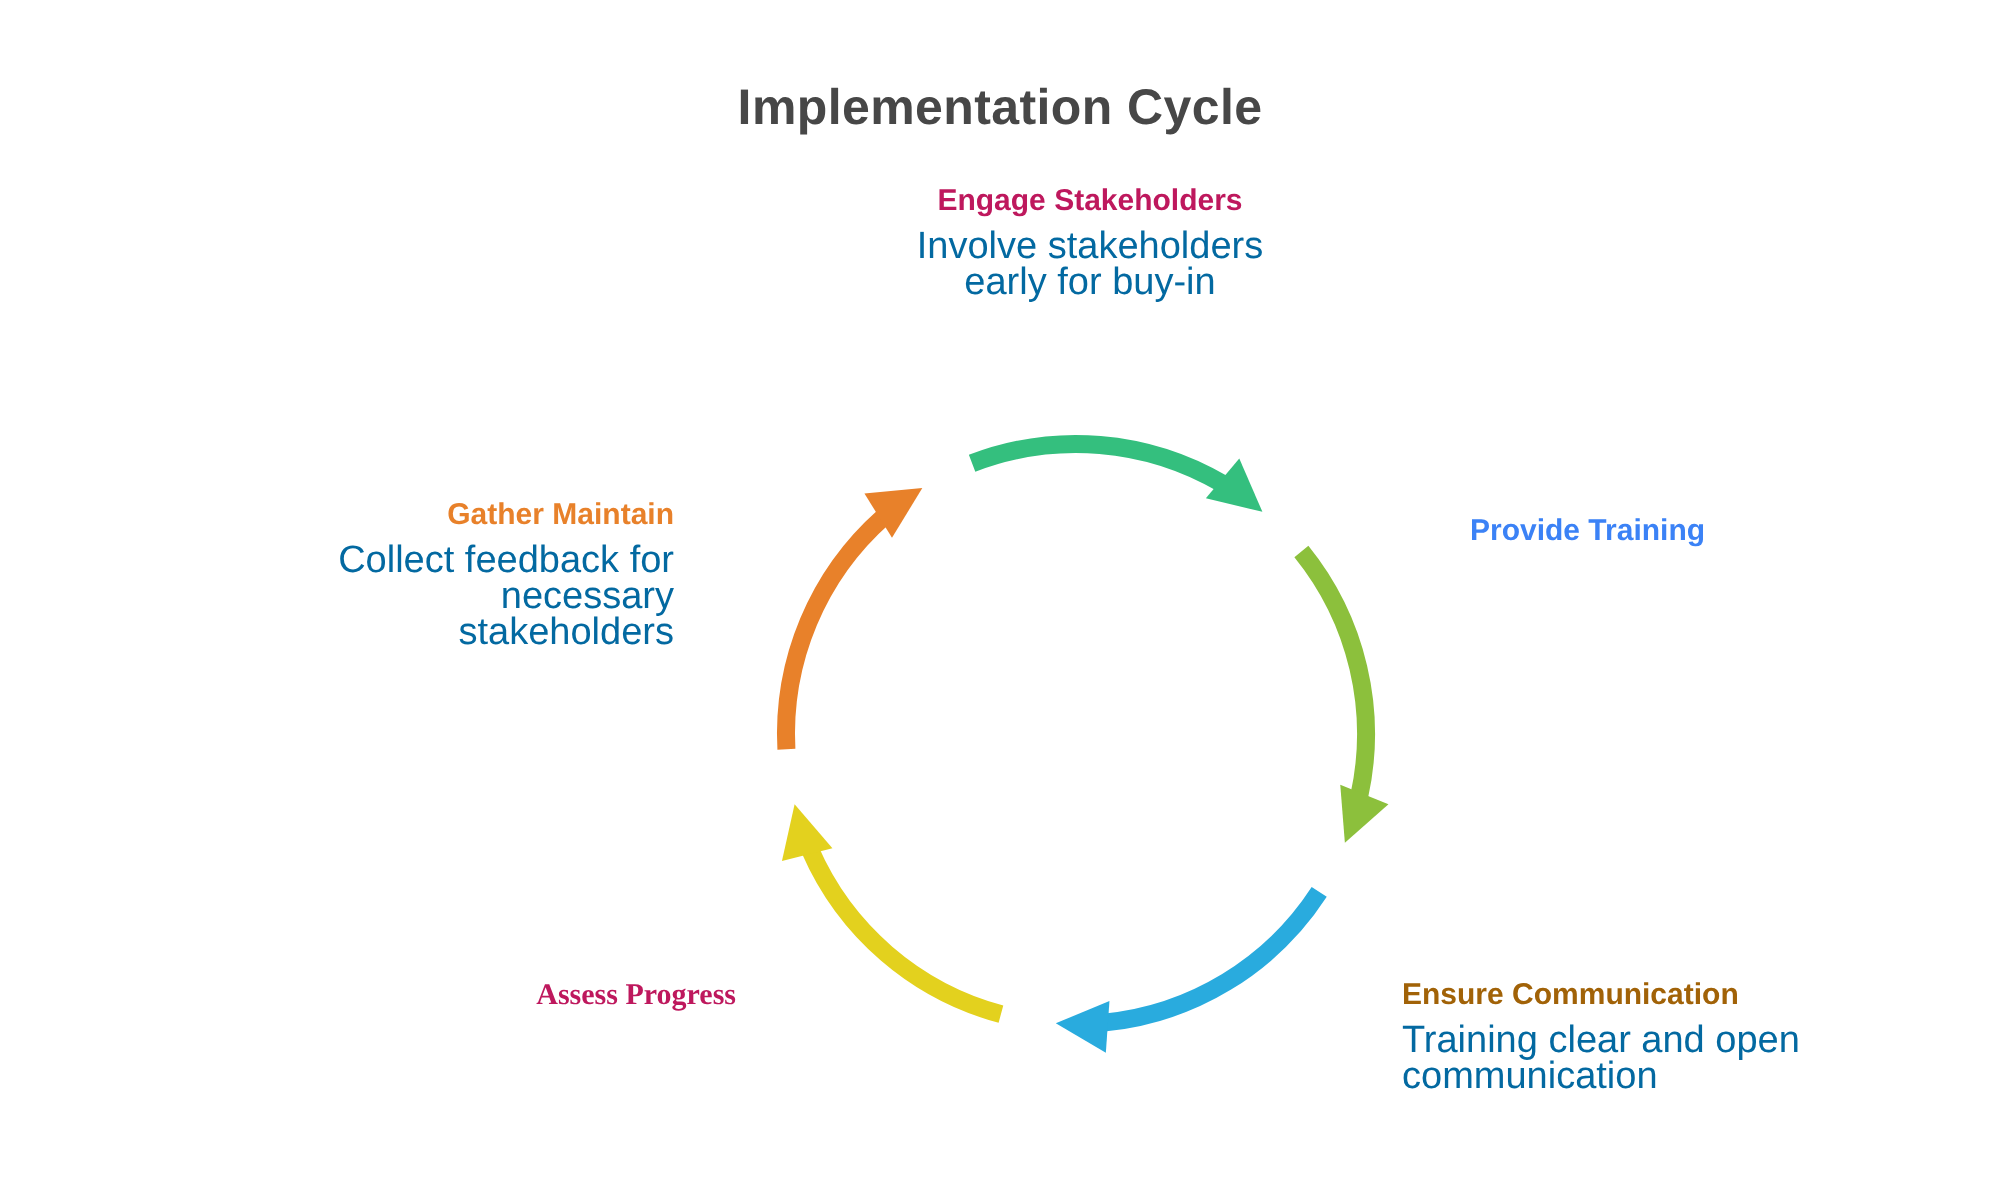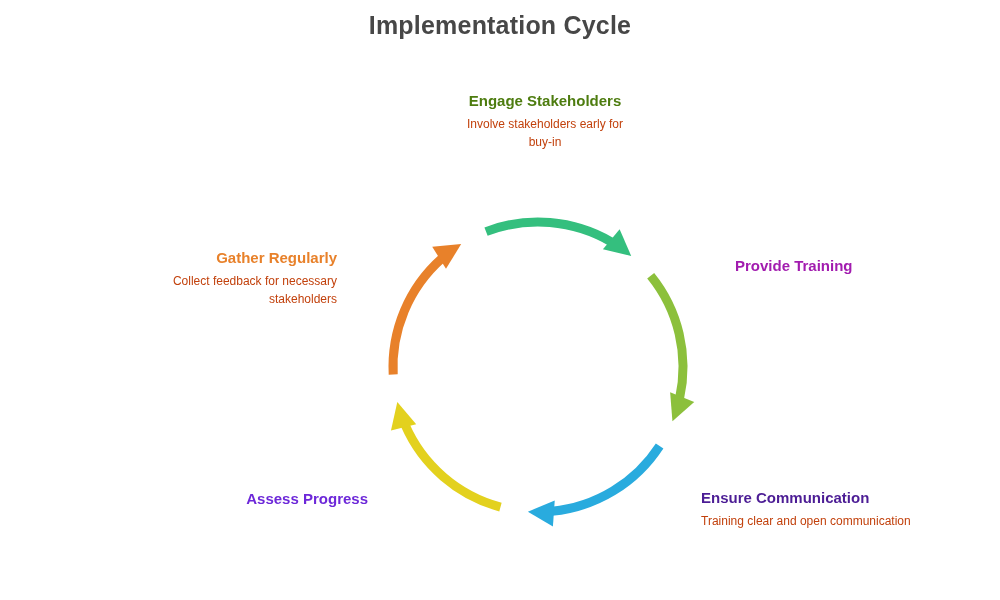--- a/index.html
+++ b/index.html
@@ -15,21 +15,21 @@
     overflow: hidden;
   }
   #stage {
     position: relative;
     width: 1000px;
     height: 600px;
     background: #ffffff;
   }
   .title {
     position: absolute;
-    top: 11px;
+    top: 40px;
     left: 0;
     width: 1000px;
     text-align: center;
     font-size: 25px;
     font-weight: bold;
     color: #474747;
     letter-spacing: 0.2px;
   }
   #cycle-svg {
     position: absolute;
@@ -41,24 +41,24 @@
   .node {
     position: absolute;
   }
   .node .node-title {
     font-size: 15px;
     font-weight: bold;
     line-height: 19px;
     margin: 0 0 5px 0;
   }
   .node .node-desc {
-    font-size: 12px;
+    font-size: 19px;
     font-weight: normal;
     line-height: 18px;
-    color: #c2410c;
+    color: #0369a1;
     margin: 0;
   }
   .align-center { text-align: center; }
   .align-left   { text-align: left; }
   .align-right  { text-align: right; }
 
   
   #node-engage        { left: 455px; top: 91px;  width: 180px; }
   #node-training      { left: 735px; top: 256px; width: 230px; }
   #node-communication { left: 701px; top: 488px; width: 230px; }
@@ -91,35 +91,35 @@
           <polygon points="397.31,402.08 416.21,424.16 390.98,430.45" fill="#e3d11e"></polygon>
         </g>
         <g>
           <path d="M 393.20 374.59 A 145 145 0 0 1 441.92 258.40" fill="none" stroke="#e8812a" stroke-width="9" stroke-linecap="butt"></path>
           <polygon points="461.16,244.03 446.00,268.84 432.22,246.79" fill="#e8812a"></polygon>
         </g>
       </g>
   </svg>
 
   <div class="node align-center" id="node-engage">
-    <div class="node-title" style="color: #4d7c0f;">Engage Stakeholders</div>
+    <div class="node-title" style="color: #be185d;">Engage Stakeholders</div>
     <div class="node-desc">Involve stakeholders early for buy-in</div>
   </div>
 
   <div class="node align-left" id="node-training">
-    <div class="node-title" style="color: #a21caf;">Provide Training</div>
+    <div class="node-title" style="color: #3b82f6;">Provide Training</div>
   </div>
 
   <div class="node align-left" id="node-communication">
-    <div class="node-title" style="color: #4c1d95;">Ensure Communication</div>
+    <div class="node-title" style="color: #a16207;">Ensure Communication</div>
     <div class="node-desc">Training clear and open communication</div>
   </div>
 
   <div class="node align-right" id="node-assess">
-    <div class="node-title" style="color: #6d28d9;">Assess Progress</div>
+    <div class="node-title" style="color: #be185d; font-family: Liberation Serif, serif;">Assess Progress</div>
   </div>
 
   <div class="node align-right" id="node-feedback">
-    <div class="node-title" style="color: rgb(232, 129, 42);">Gather Regularly</div>
+    <div class="node-title" style="color: rgb(232, 129, 42);">Gather Maintain</div>
     <div class="node-desc">Collect feedback for necessary stakeholders</div>
   </div>
 
 </div>
 
 </body></html>

